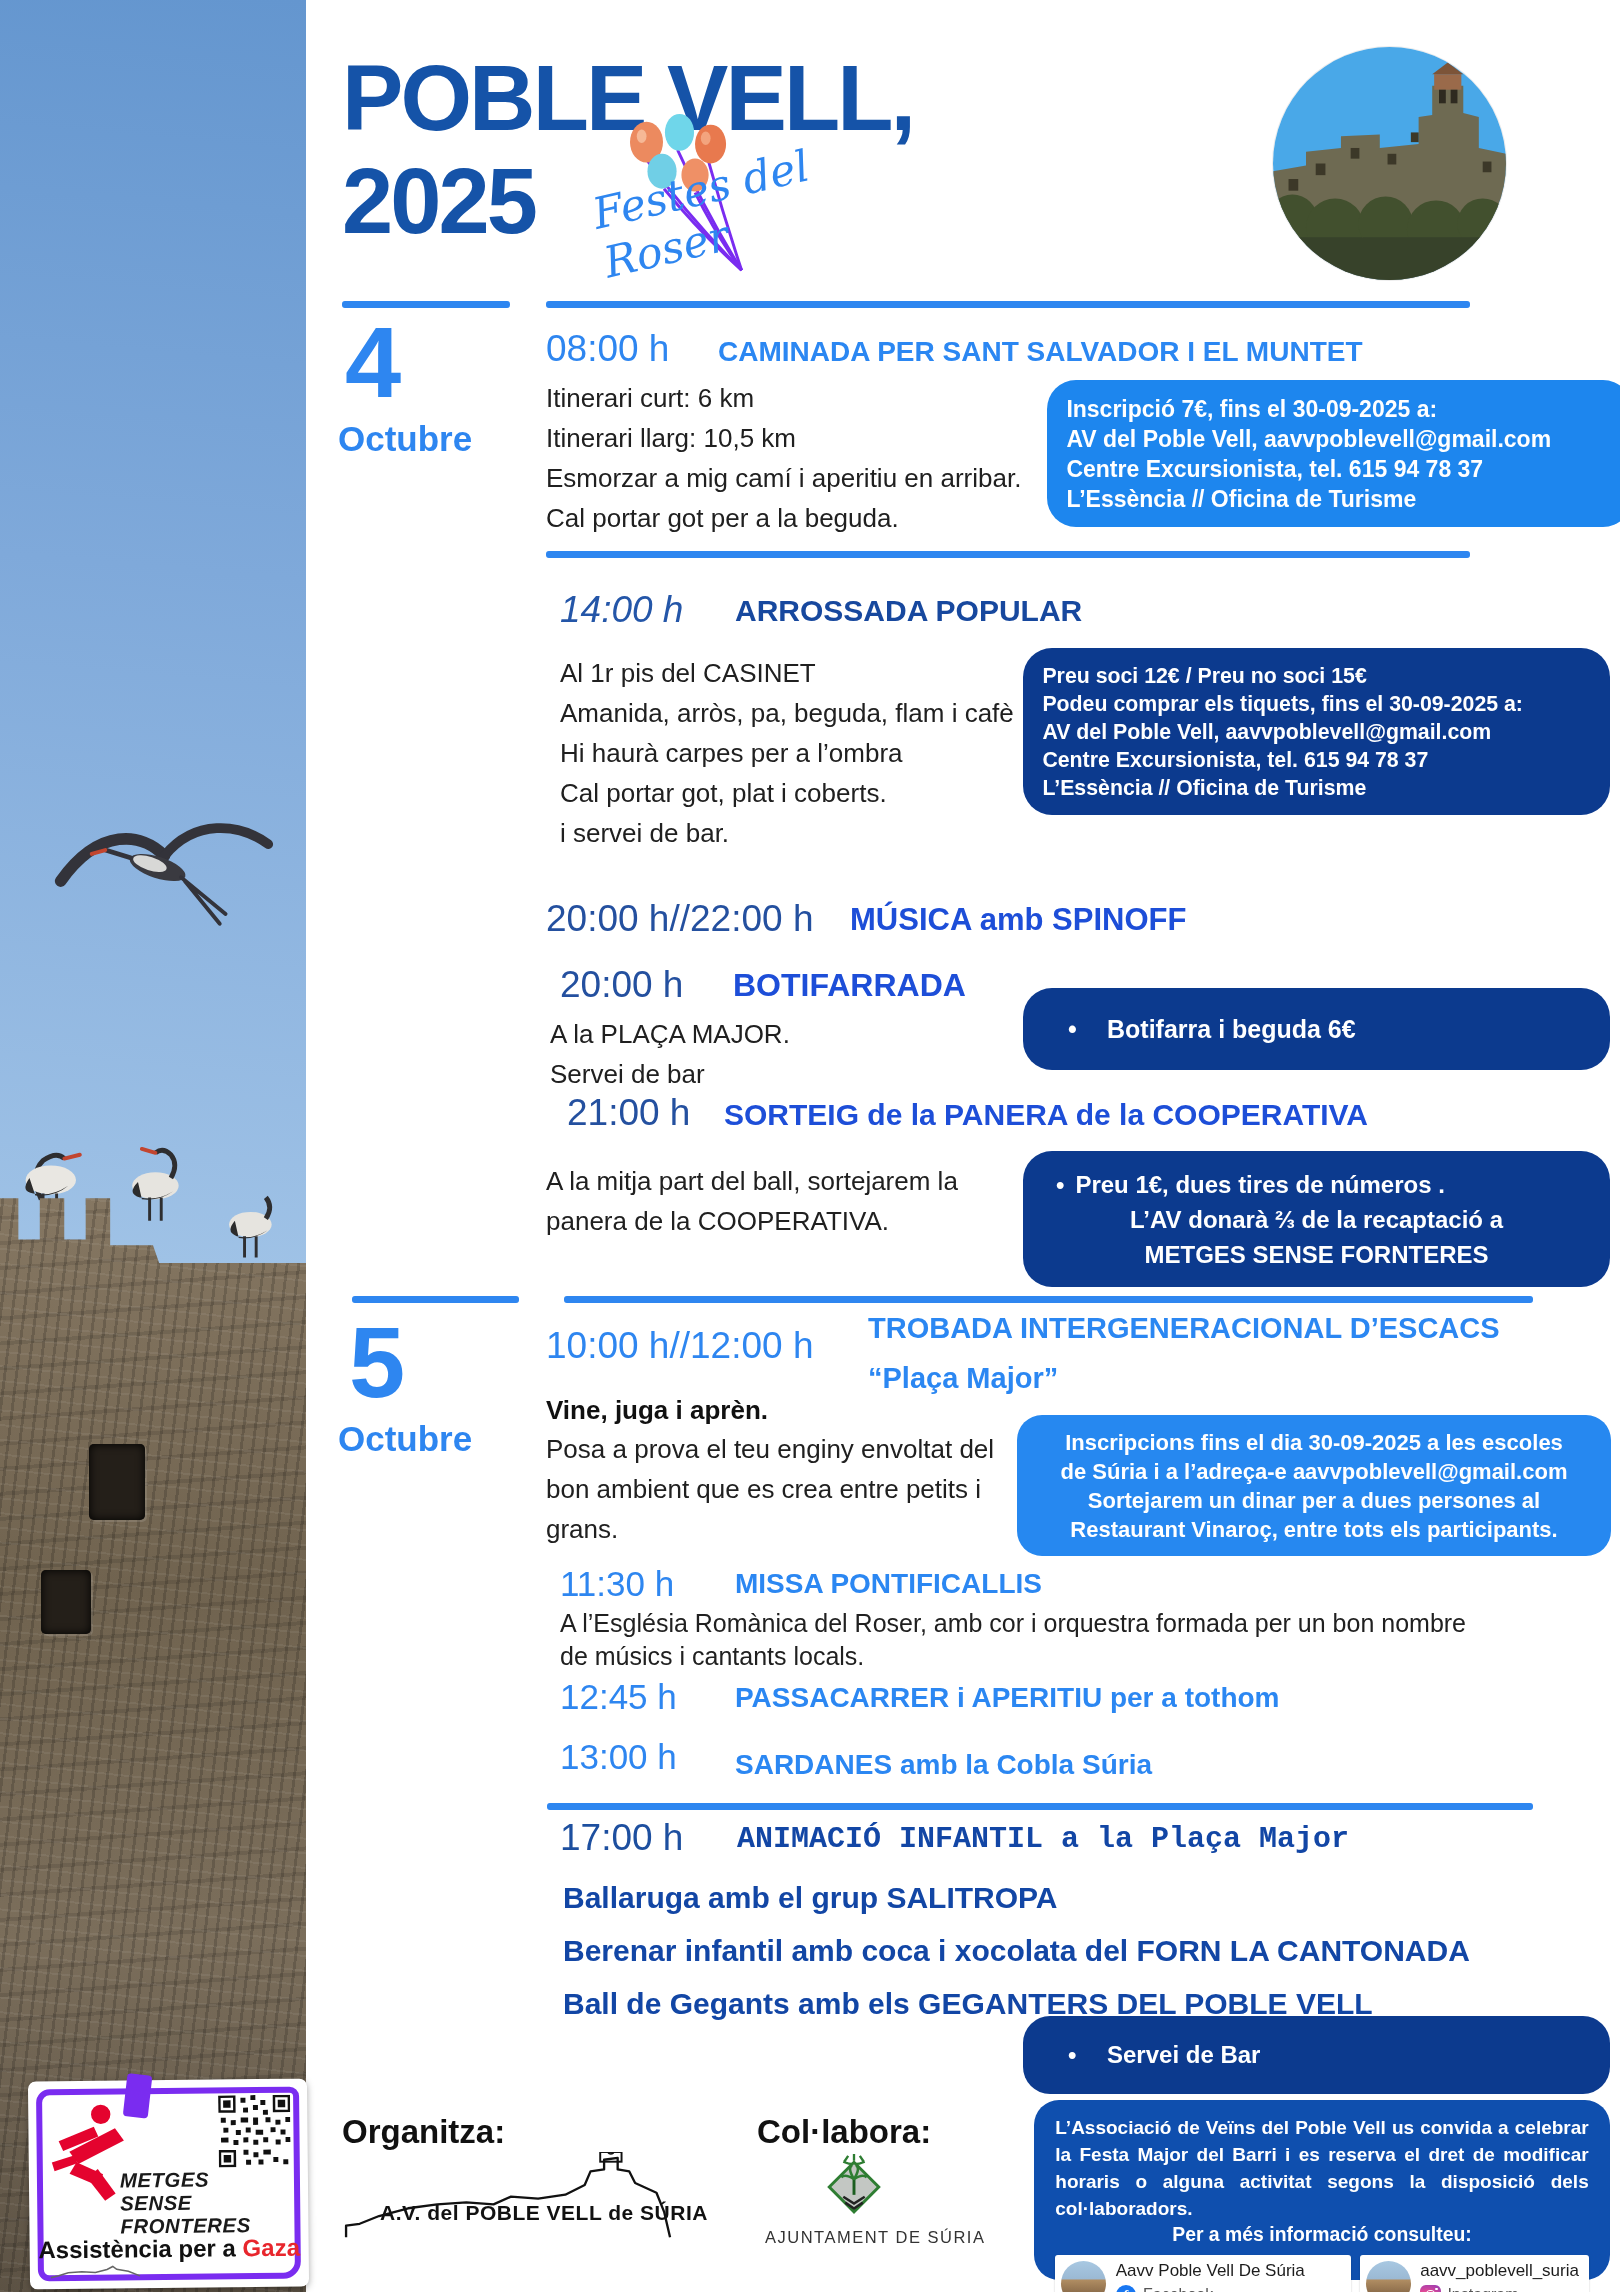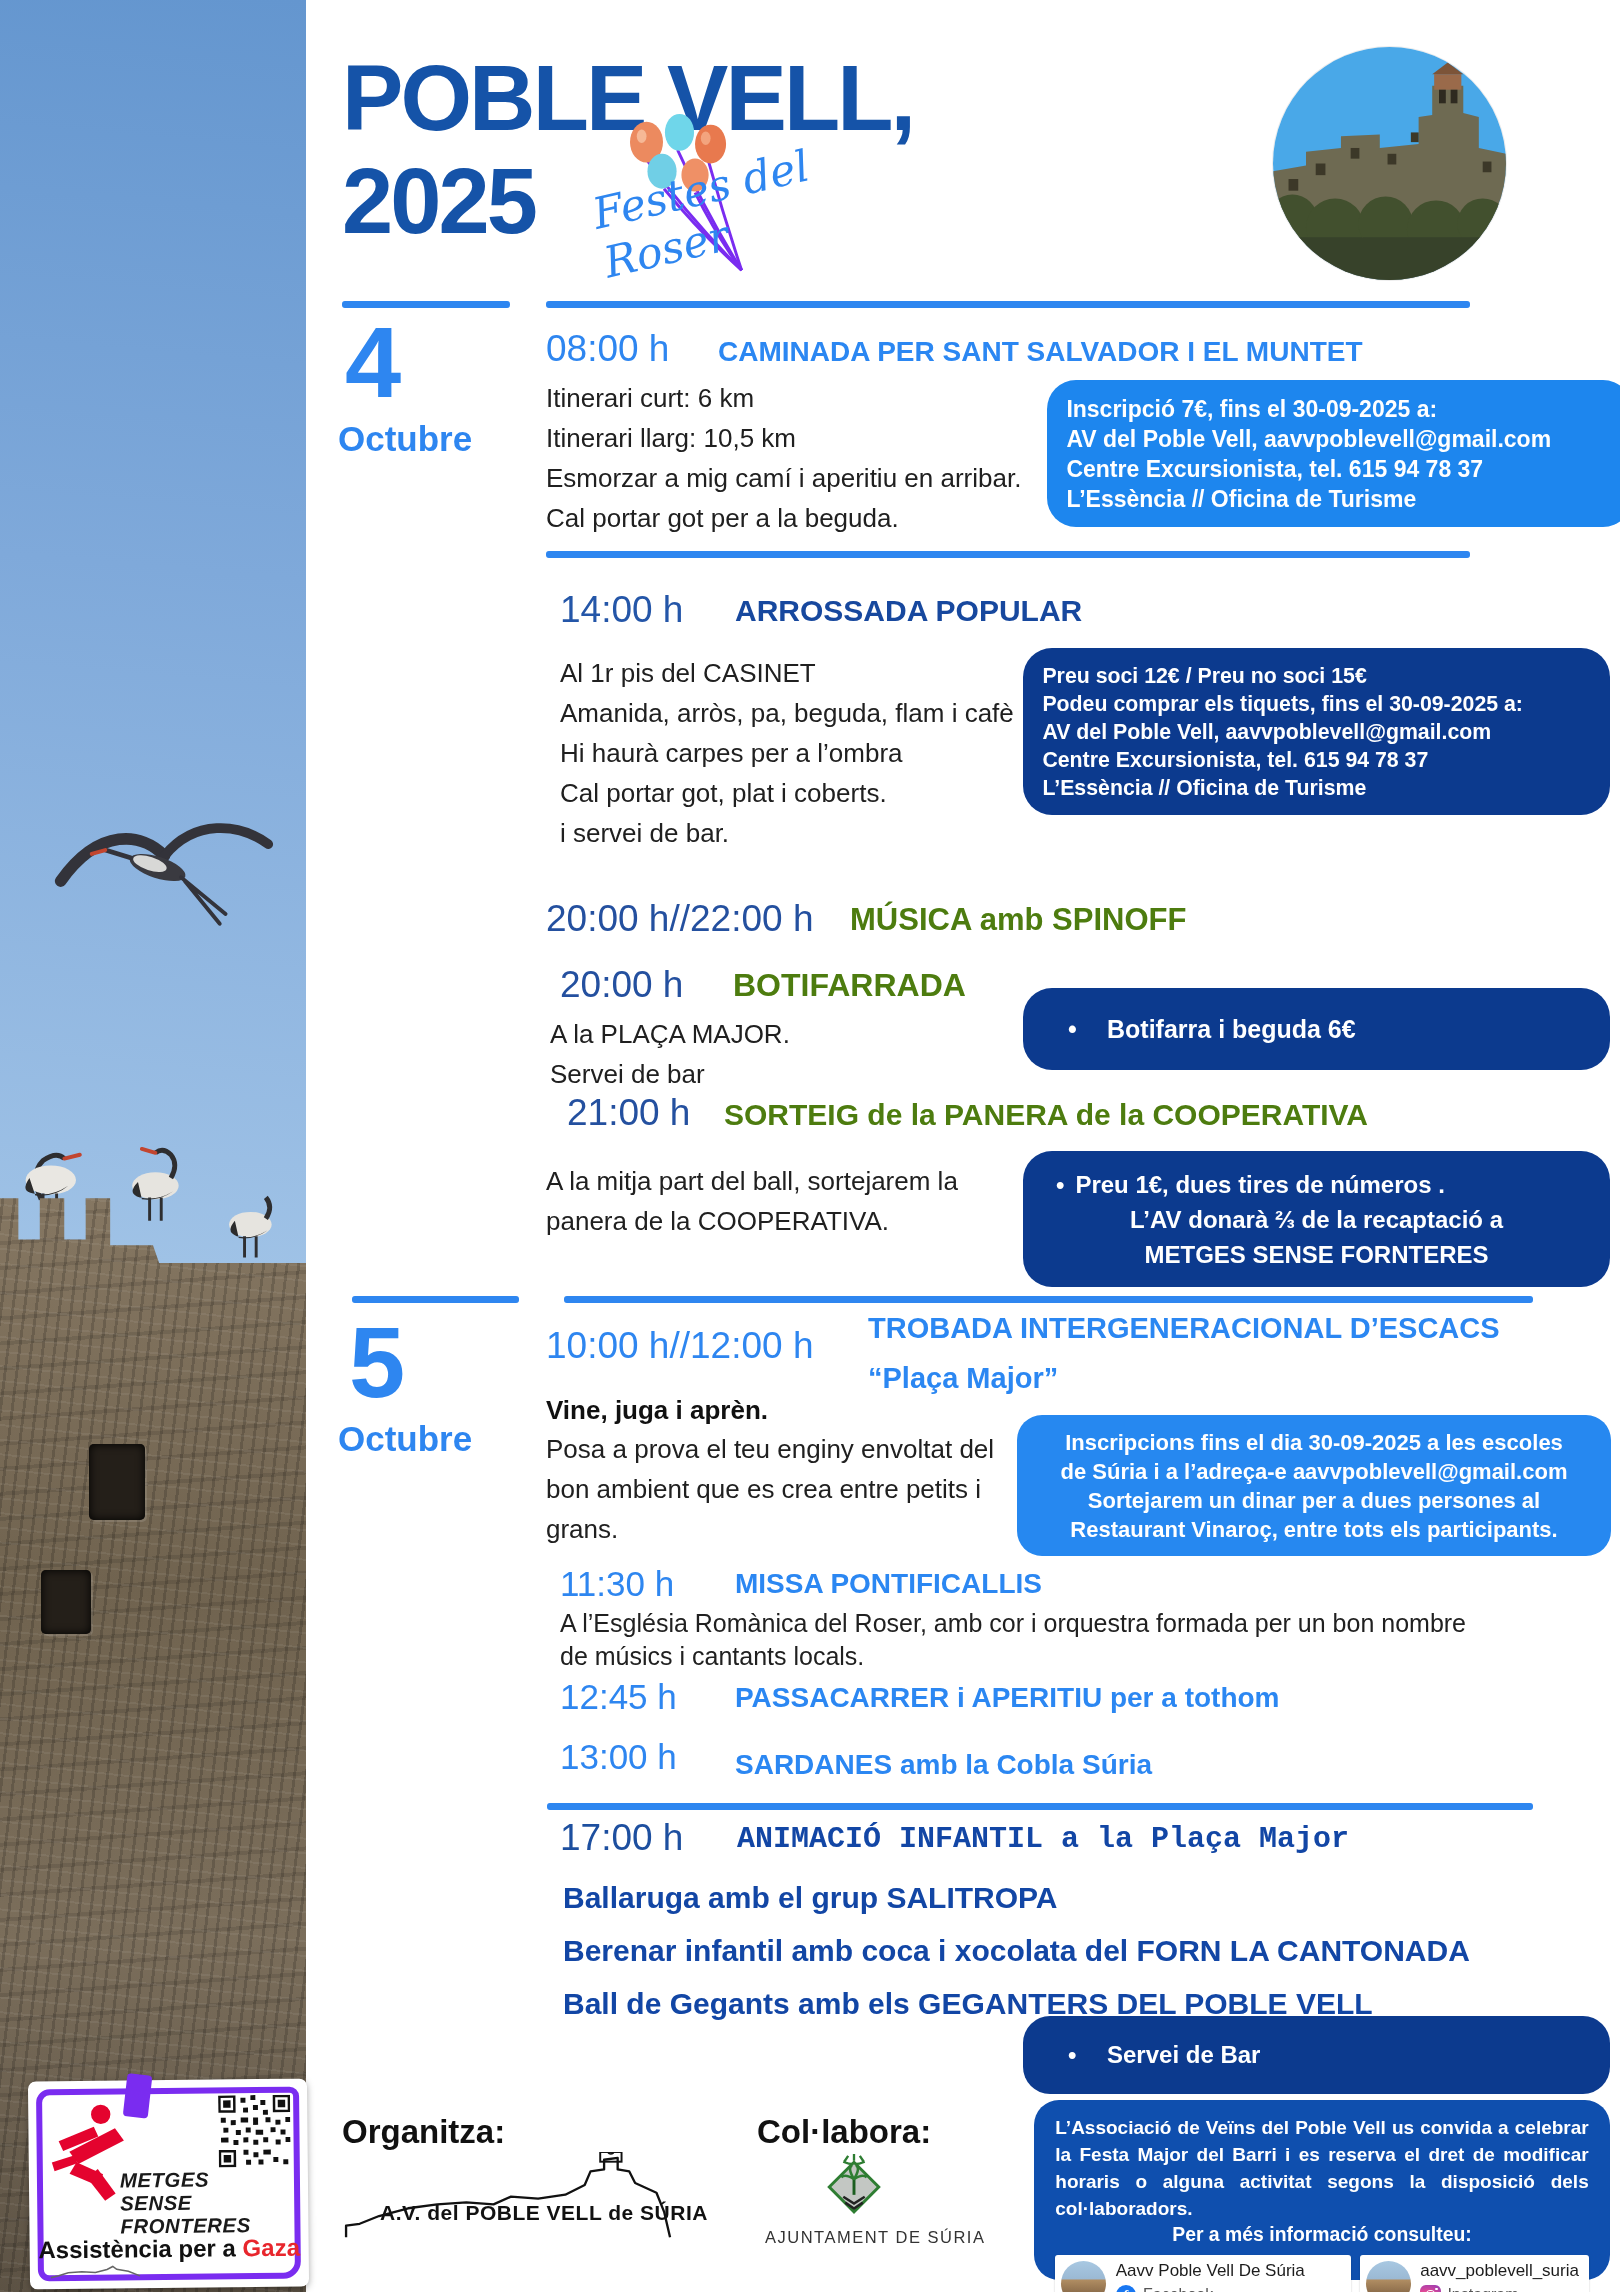--- a/index.html
+++ b/index.html
@@ -38,26 +38,26 @@
 
   
   .divider{height:6.8px;background:#2e86f0;border-radius:2.9px;}
 
   
   .day-number{font-weight:bold;font-size:101px;line-height:101px;color:#2e86f0;}
   .day-month{font-weight:bold;font-size:35px;color:#2e86f0;}
 
   
   .ev-time{font-size:37px;color:#2e86f0;white-space:nowrap;}
-  .ev-time.mid{color:#2456a8;}
+  .ev-time.mid{color:#2456a8;font-style:italic;}
   .ev-time.dark{color:#24509f;}
   .ev-title{font-weight:bold;white-space:nowrap;}
   .t-bright{color:#2b87f2;}
   .t-royal{color:#17489e;}
-  .t-navy{color:#4d7c0f;}
+  .t-navy{color:#1d4ed8;}
   .t-anim{color:#1246a5;font-family:Liberation Mono, monospace;}
   .body-text{font-size:26px;line-height:40px;color:#202020;}
   .bold-black{font-weight:bold;color:#111;}
 
   .info-box{border-radius:29px;color:#fff;font-weight:bold;}
   .box-bright{background:#1d86ee;}
   .box-navy{background:#0c3a8e;}
   .pill{display:flex;align-items:center;color:#fff;font-weight:bold;}
   .bullet{display:inline-block;width:39px;text-align:left;}
 

